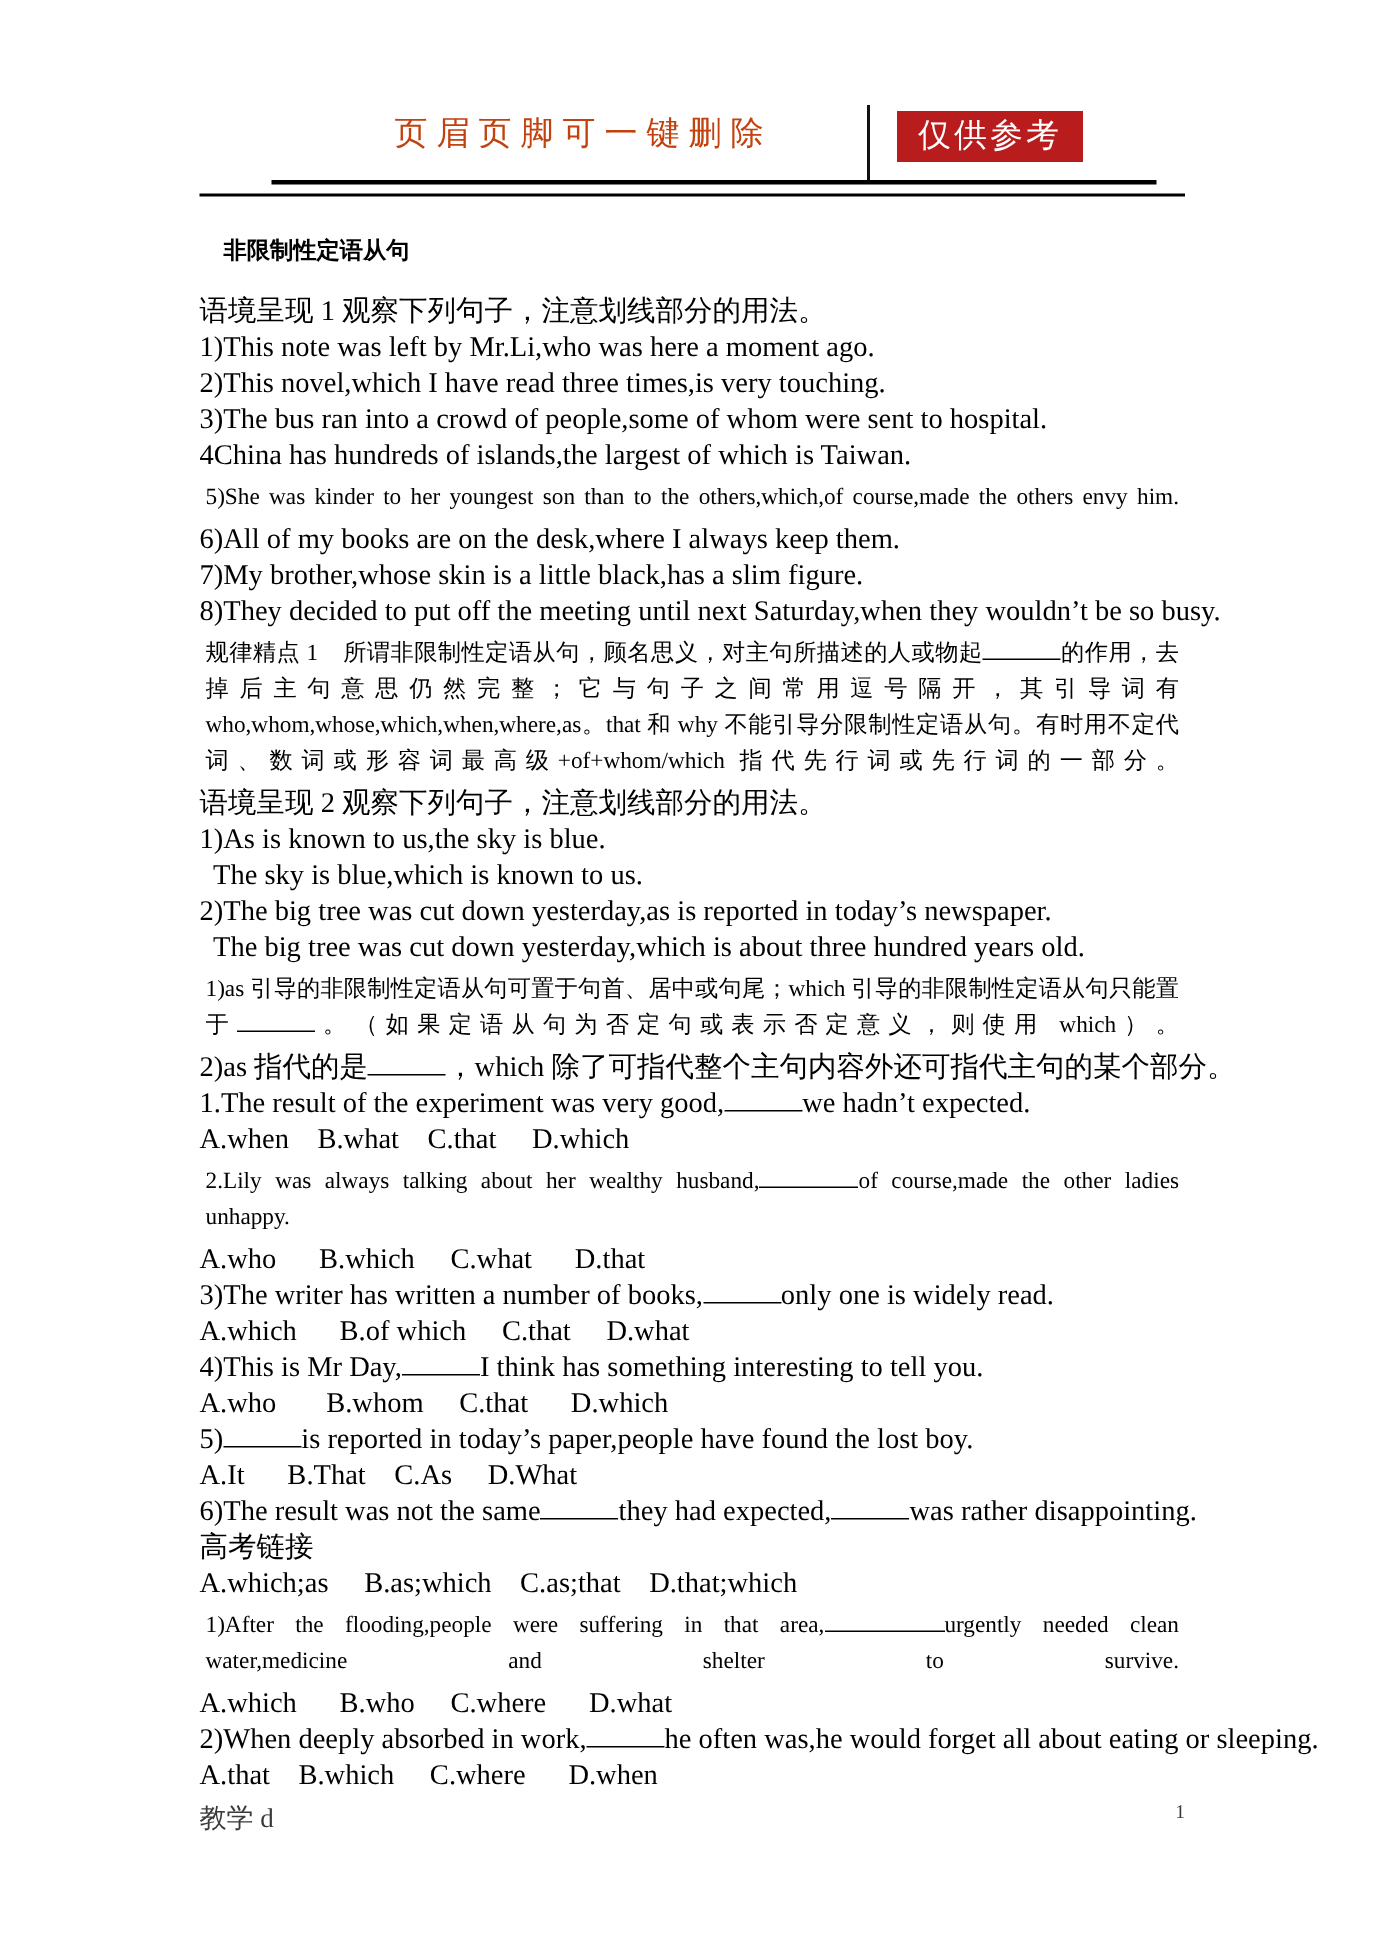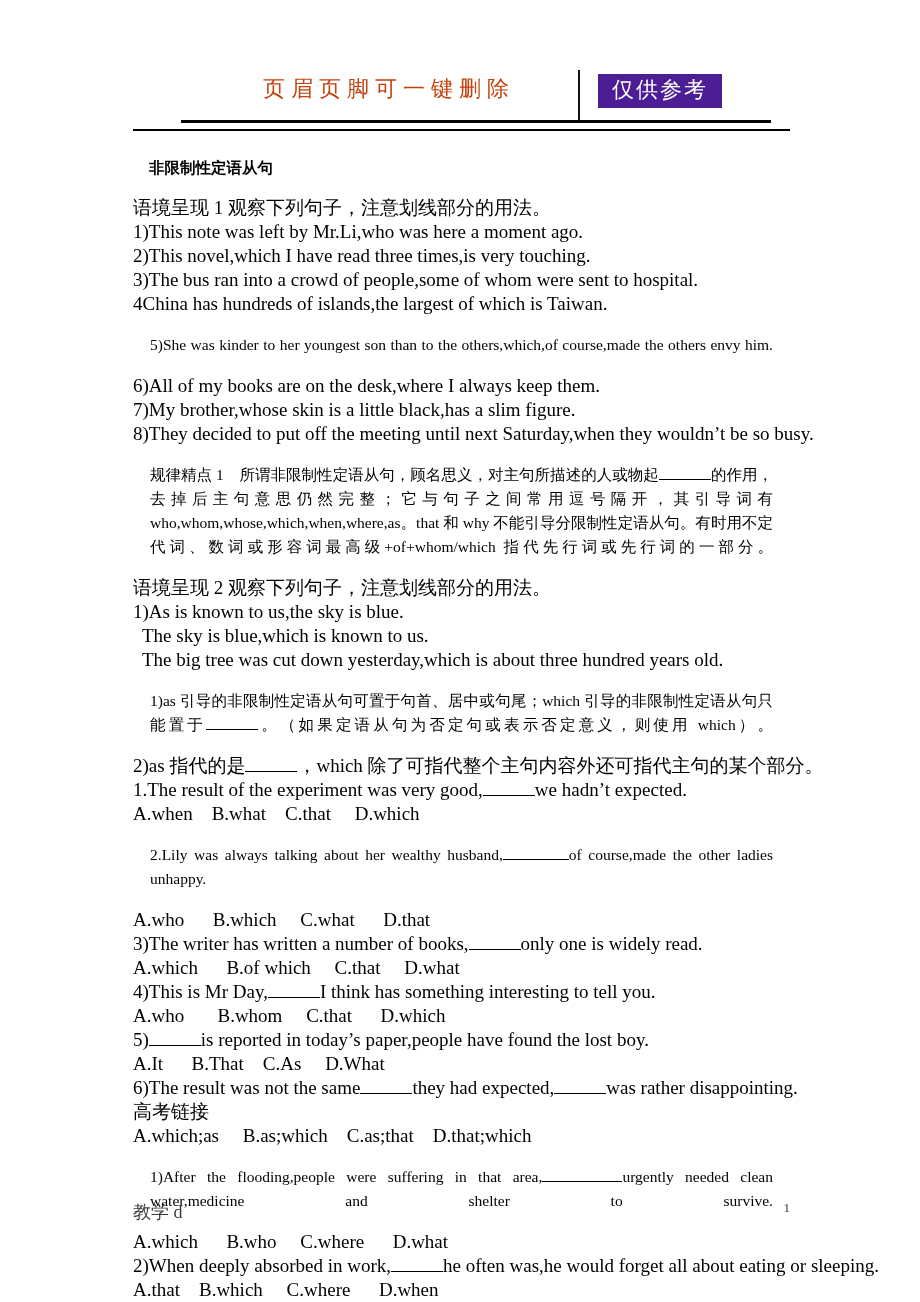--- a/index.html
+++ b/index.html
@@ -51,21 +51,21 @@
     left: 445px;
     top: 8px;
     width: 2px;
     height: 50px;
     background: #111111;
   }
   .header-badge {
     position: absolute;
     left: 465px;
     top: 12px;
-    background: #4c1d95;
+    background: #b91c1c;
     color: #ffffff;
     font-size: 22px;
     letter-spacing: 2px;
     padding: 4px 14px 6px 14px;
     white-space: nowrap;
     line-height: 1.1;
   }
   .rule-thick {
     position: absolute;
     left: 48px;
@@ -102,21 +102,21 @@
   .doc-title {
     font-weight: bold;
     font-size: 15.5px;
     line-height: 24px;
     margin: 16px;
   }
 
   .para-just {
     font-size: 15.5px;
     line-height: 24px;
-    margin: 17px;
+    margin: 4px;
     text-align: justify;
     text-justify: inter-character;
     text-align-last: left;
   }
   .para-just.stretch {
     text-align-last: justify;
   }
 
   .indent-sub { padding-left: 9px; }
 
@@ -180,20 +180,21 @@
     <div class="para-just stretch">5)She was kinder to her youngest son than to the others,which,of course,made the others envy him.</div>
     <div class="ln">6)All of my books are on the desk,where I always keep them.</div>
     <div class="ln">7)My brother,whose skin is a little black,has a slim figure.</div>
     <div class="ln">8)They decided to put off the meeting until next Saturday,when they wouldn’t be so busy.</div>
 
     <div class="para-just stretch"><span>规律精点 1</span>&nbsp;&nbsp;&nbsp;&nbsp;<span>所谓非限制性定语从句，顾名思义，对主句所描述的人或物起</span><span class="blank b-md"></span><span>的作用，去掉后主句意思仍然完整；它与句子之间常用逗号隔开，其引导词有 who,whom,whose,which,when,where,as。that 和 why 不能引导分限制性定语从句。有时用不定代词、数词或形容词最高级+of+whom/which 指代先行词或先行词的一部分。</span></div>
 
     <div class="ln">语境呈现 2 观察下列句子，注意划线部分的用法。</div>
     <div class="ln">1)As is known to us,the sky is blue.</div>
     <div class="ln indent-sub">The sky is blue,which is known to us.</div>
+    <div class="ln">2)The big tree was cut down yesterday,as is reported in today’s newspaper.</div>
     <div class="ln indent-sub">The big tree was cut down yesterday,which is about three hundred years old.</div>
 
 
     <div class="para-just stretch"><span>1)as 引导的非限制性定语从句可置于句首、居中或句尾；which 引导的非限制性定语从句只能置于</span><span class="blank b-md"></span><span>。（如果定语从句为否定句或表示否定意义，则使用 which）。</span></div>
 
     <div class="ln"><span>2)as 指代的是</span><span class="blank b-md"></span><span>，which 除了可指代整个主句内容外还可指代主句的某个部分。</span></div>
 
     <div class="ln"><span>1.The result of the experiment was very good,</span><span class="blank b-md"></span><span>we hadn’t expected.</span></div>
     <div class="ln"><span>A.when</span>&nbsp;&nbsp;&nbsp;&nbsp;<span>B.what</span>&nbsp;&nbsp;&nbsp;&nbsp;<span>C.that</span>&nbsp;&nbsp;&nbsp;&nbsp;&nbsp;<span>D.which</span></div>
 

